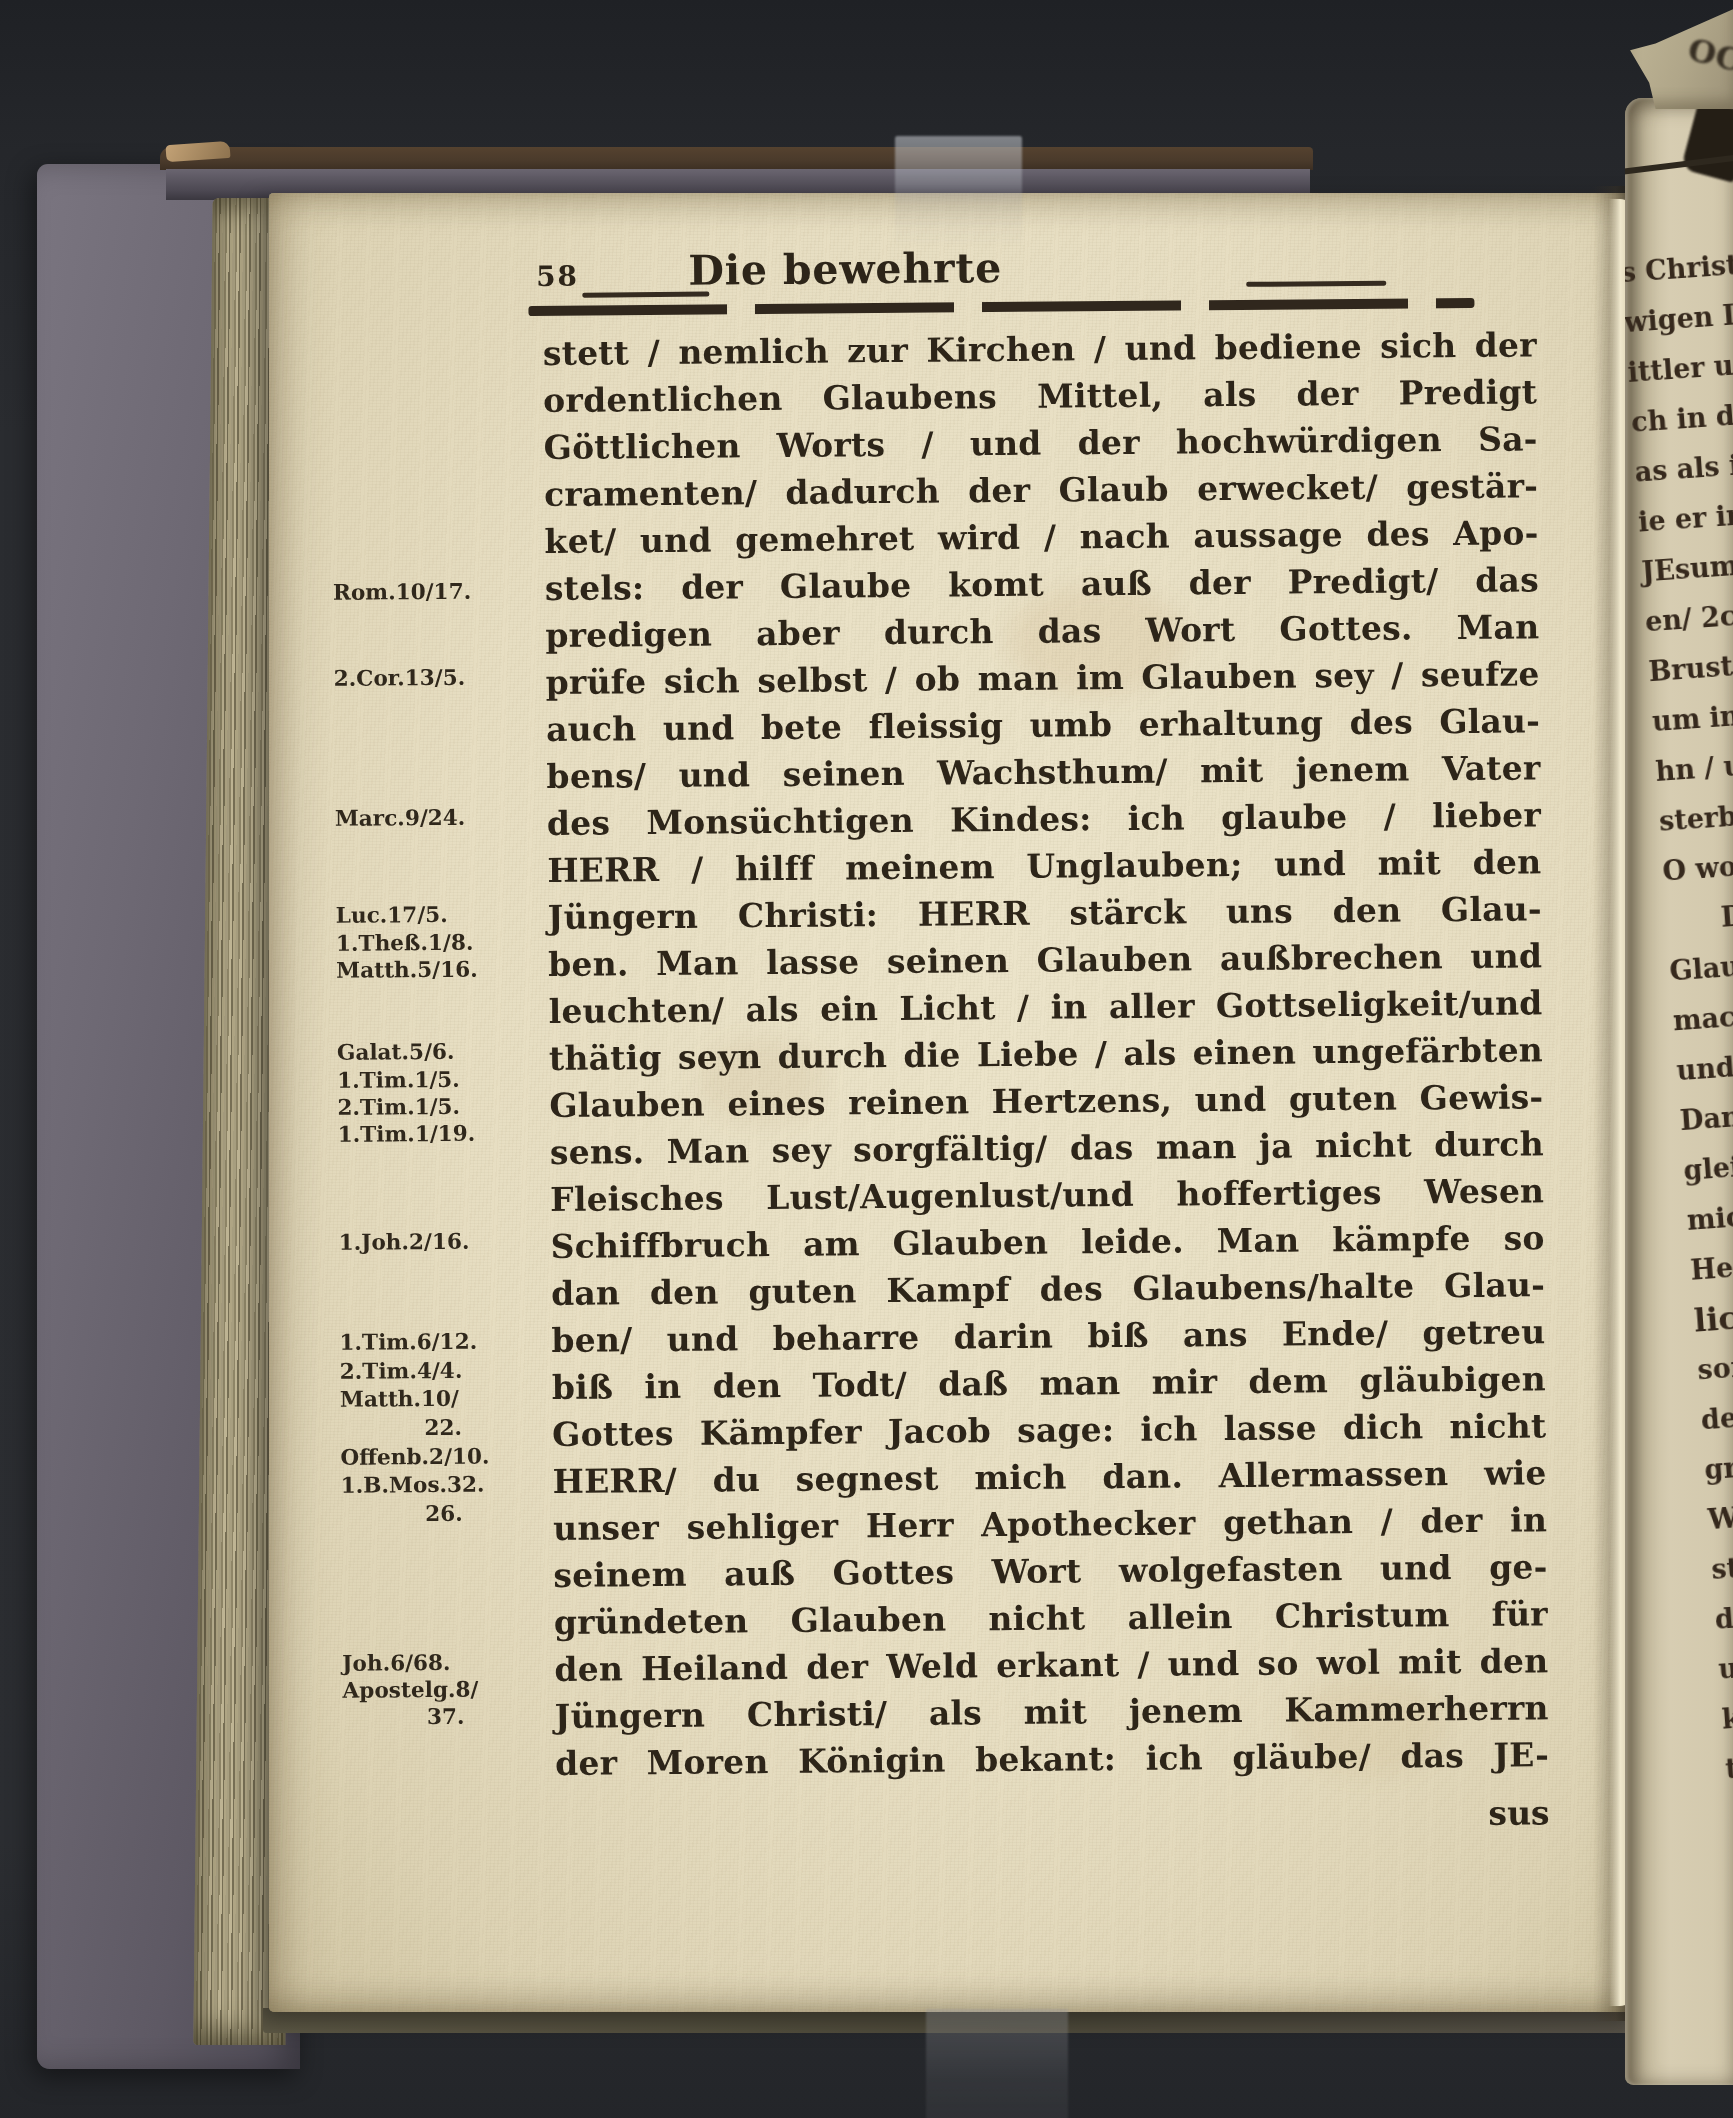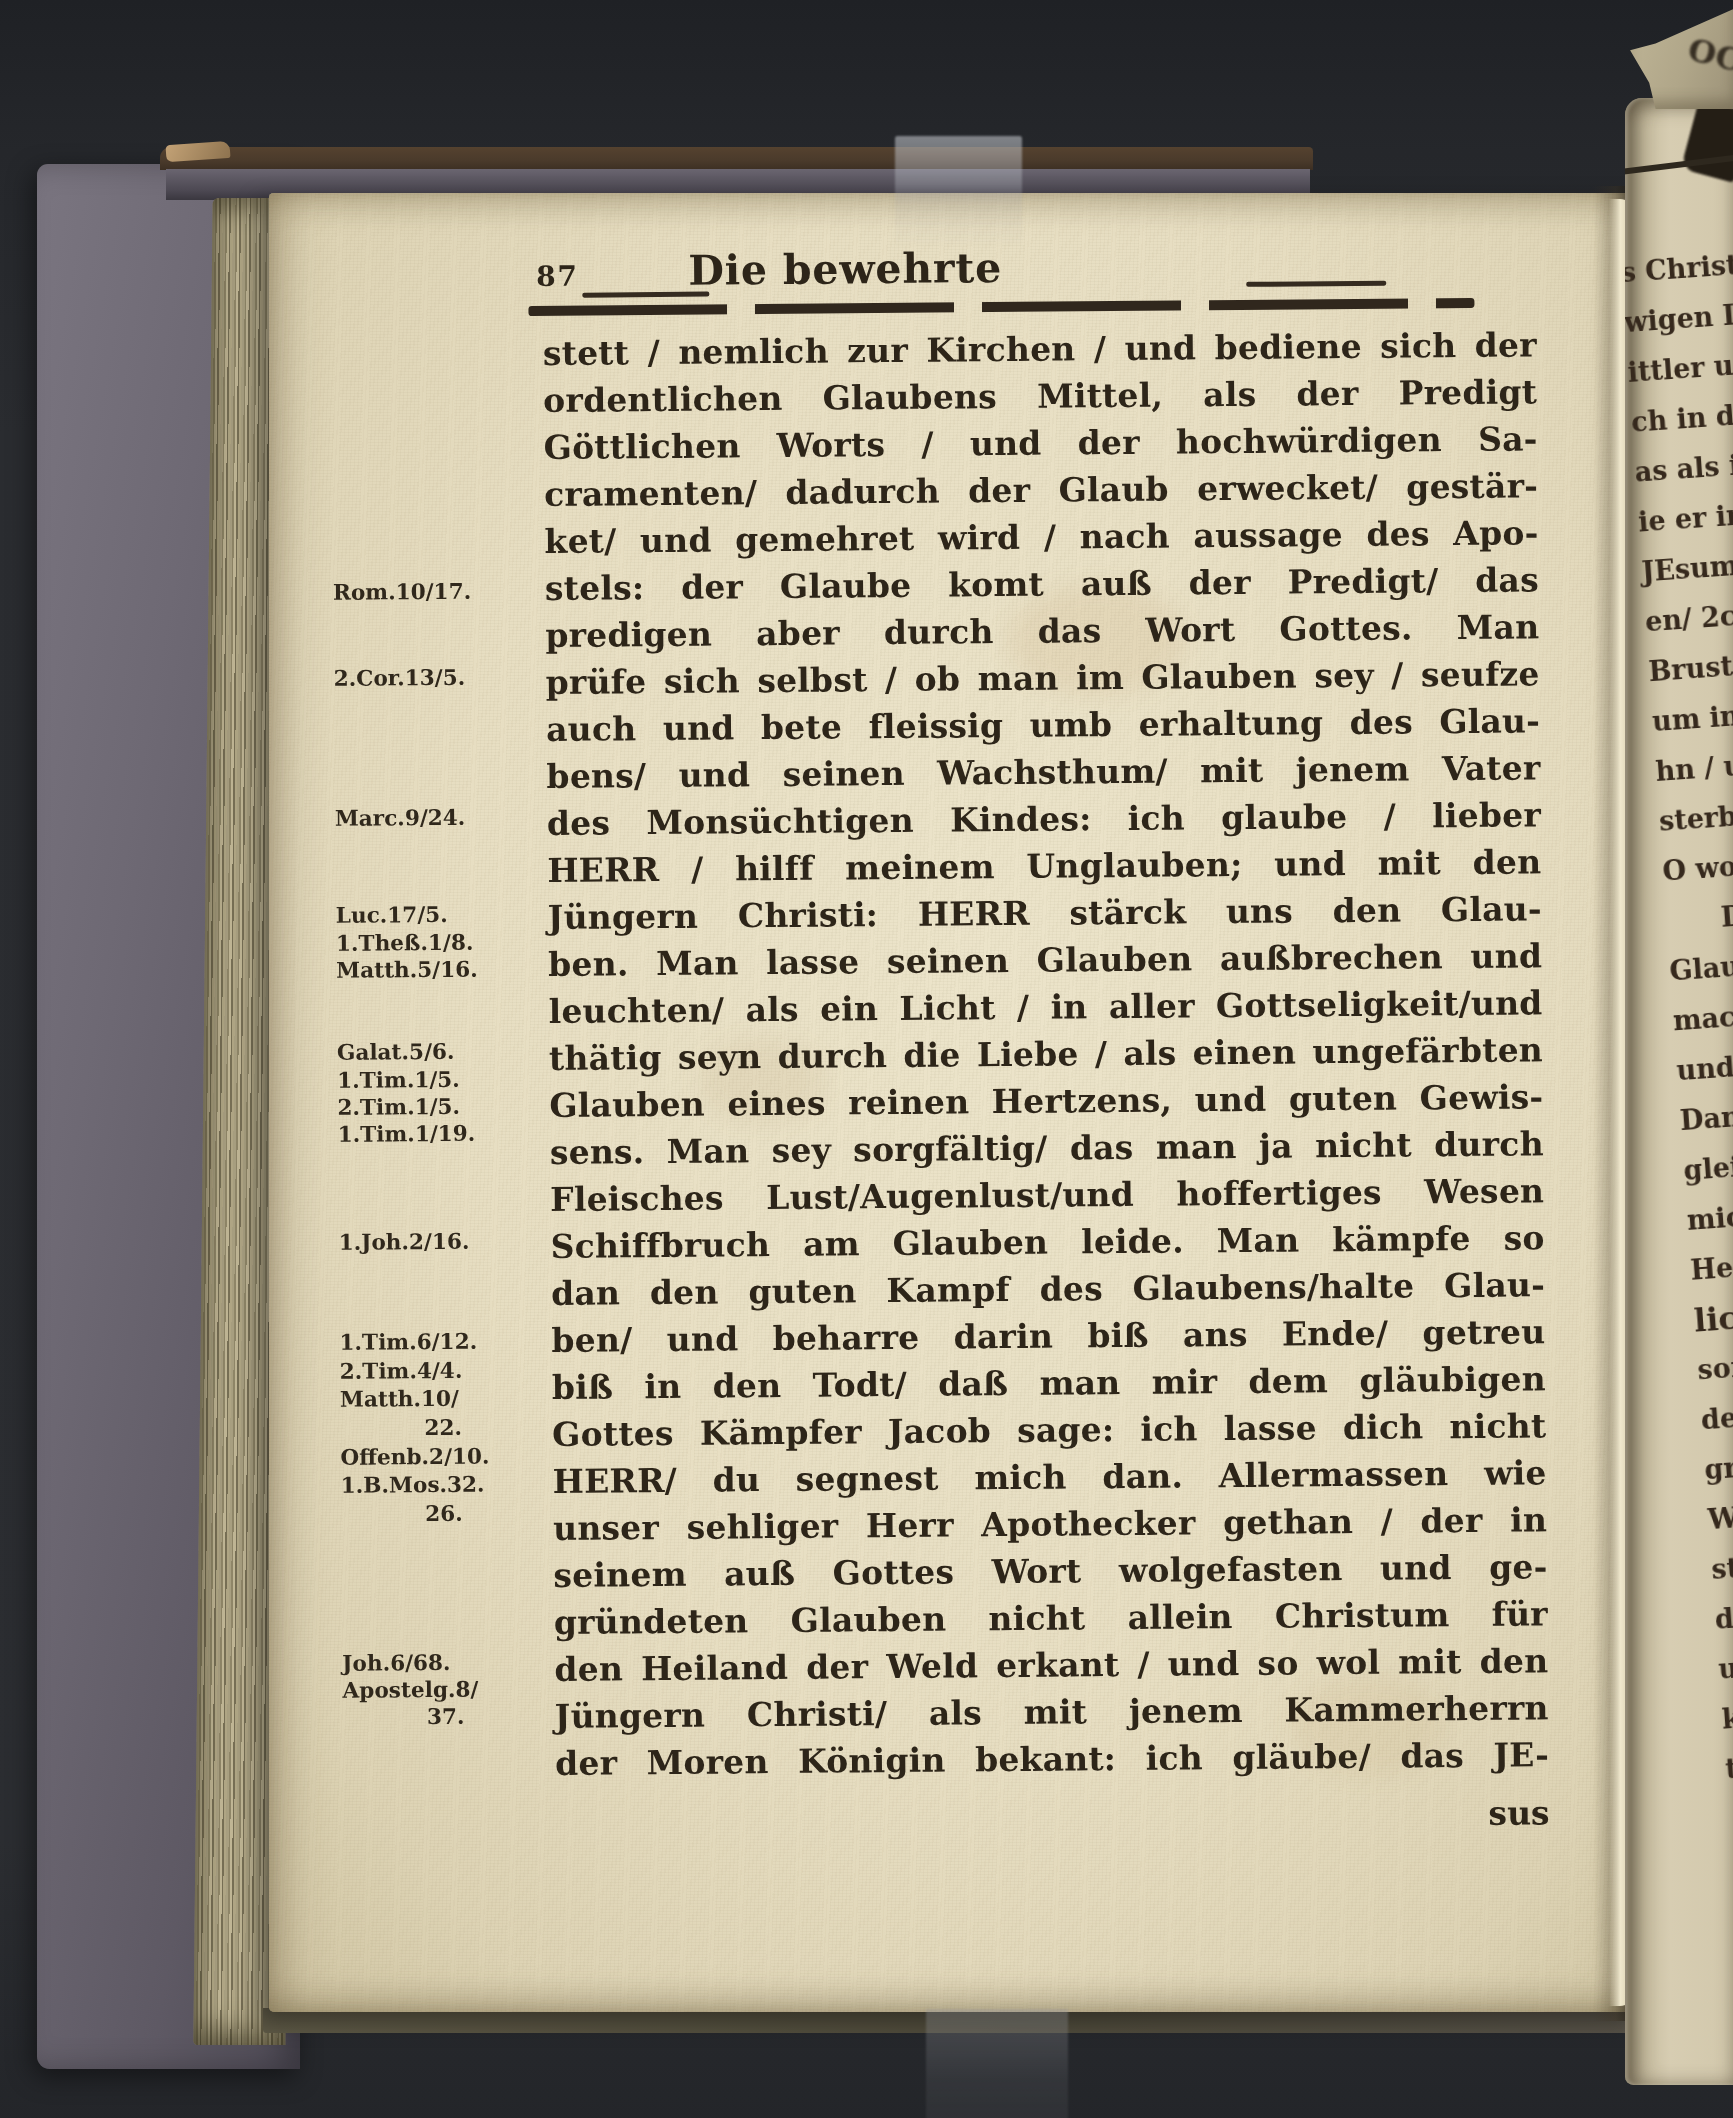--- a/index.html
+++ b/index.html
@@ -94,21 +94,21 @@
   <div class="endpaper-top"></div>
   <div class="fore-edge"></div>
   <div class="bottom-band"></div>
 
   <div class="main-page"></div>
   <div class="stain" style="left:1008px;top:585px;width:178px;height:110px;background:rgba(172,132,72,.10);"></div>
   <div class="stain" style="left:699px;top:1038px;width:127px;height:85px;background:rgba(150,115,60,.08);"></div>
   <div class="stain" style="left:1292px;top:1674px;width:153px;height:102px;background:rgba(160,122,66,.08);"></div>
 
   <div class="page-content">
-    <div class="page-number">87</div>
+    <div class="page-number">58</div>
     <div class="running-header">Die bewehrte</div>
     <div class="rule-thin" style="left:589px;top:290px;width:127px;"></div>
     <div class="rule-thin" style="left:1253px;top:285px;width:140px;"></div>
     <div class="rule-thick"></div>
 
     <div class="body-text">
         <div class="tline">stett / nemlich zur Kirchen / und bediene sich der</div>
         <div class="tline">ordentlichen Glaubens Mittel, als der Predigt</div>
         <div class="tline">Göttlichen Worts / und der hochwürdigen Sa-</div>
         <div class="tline">cramenten/ dadurch der Glaub erwecket/ gestär-</div>

